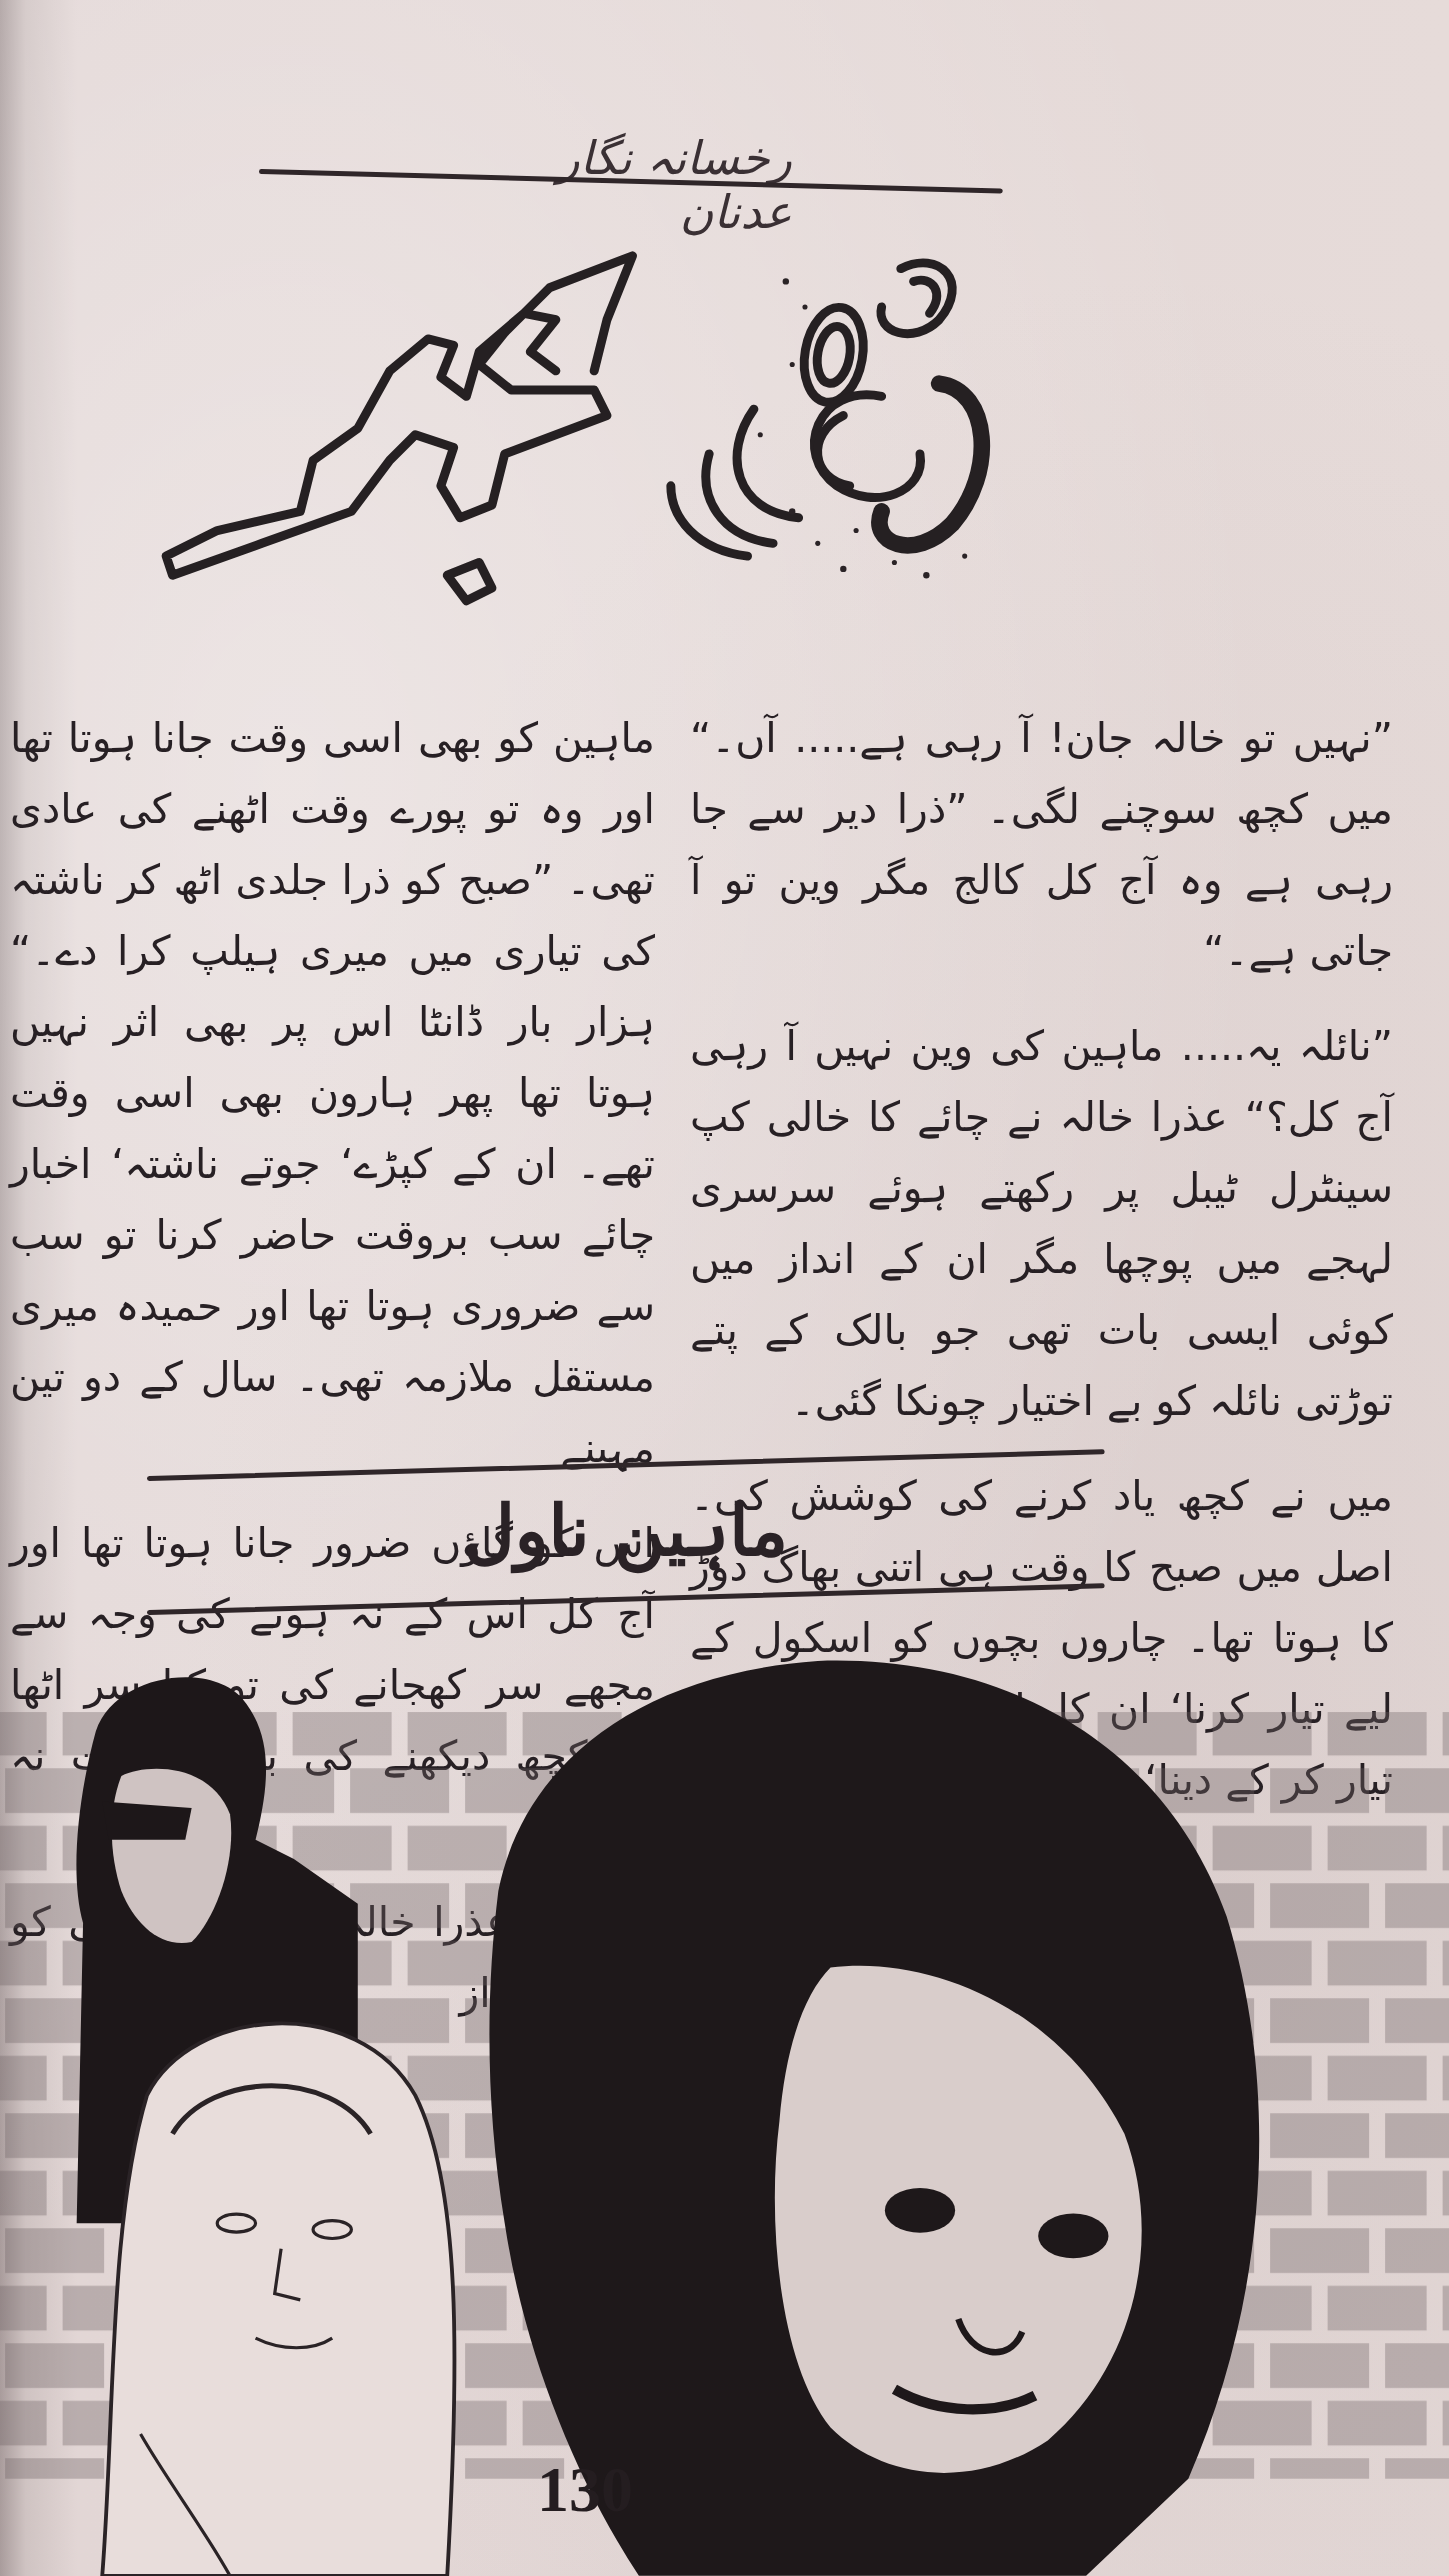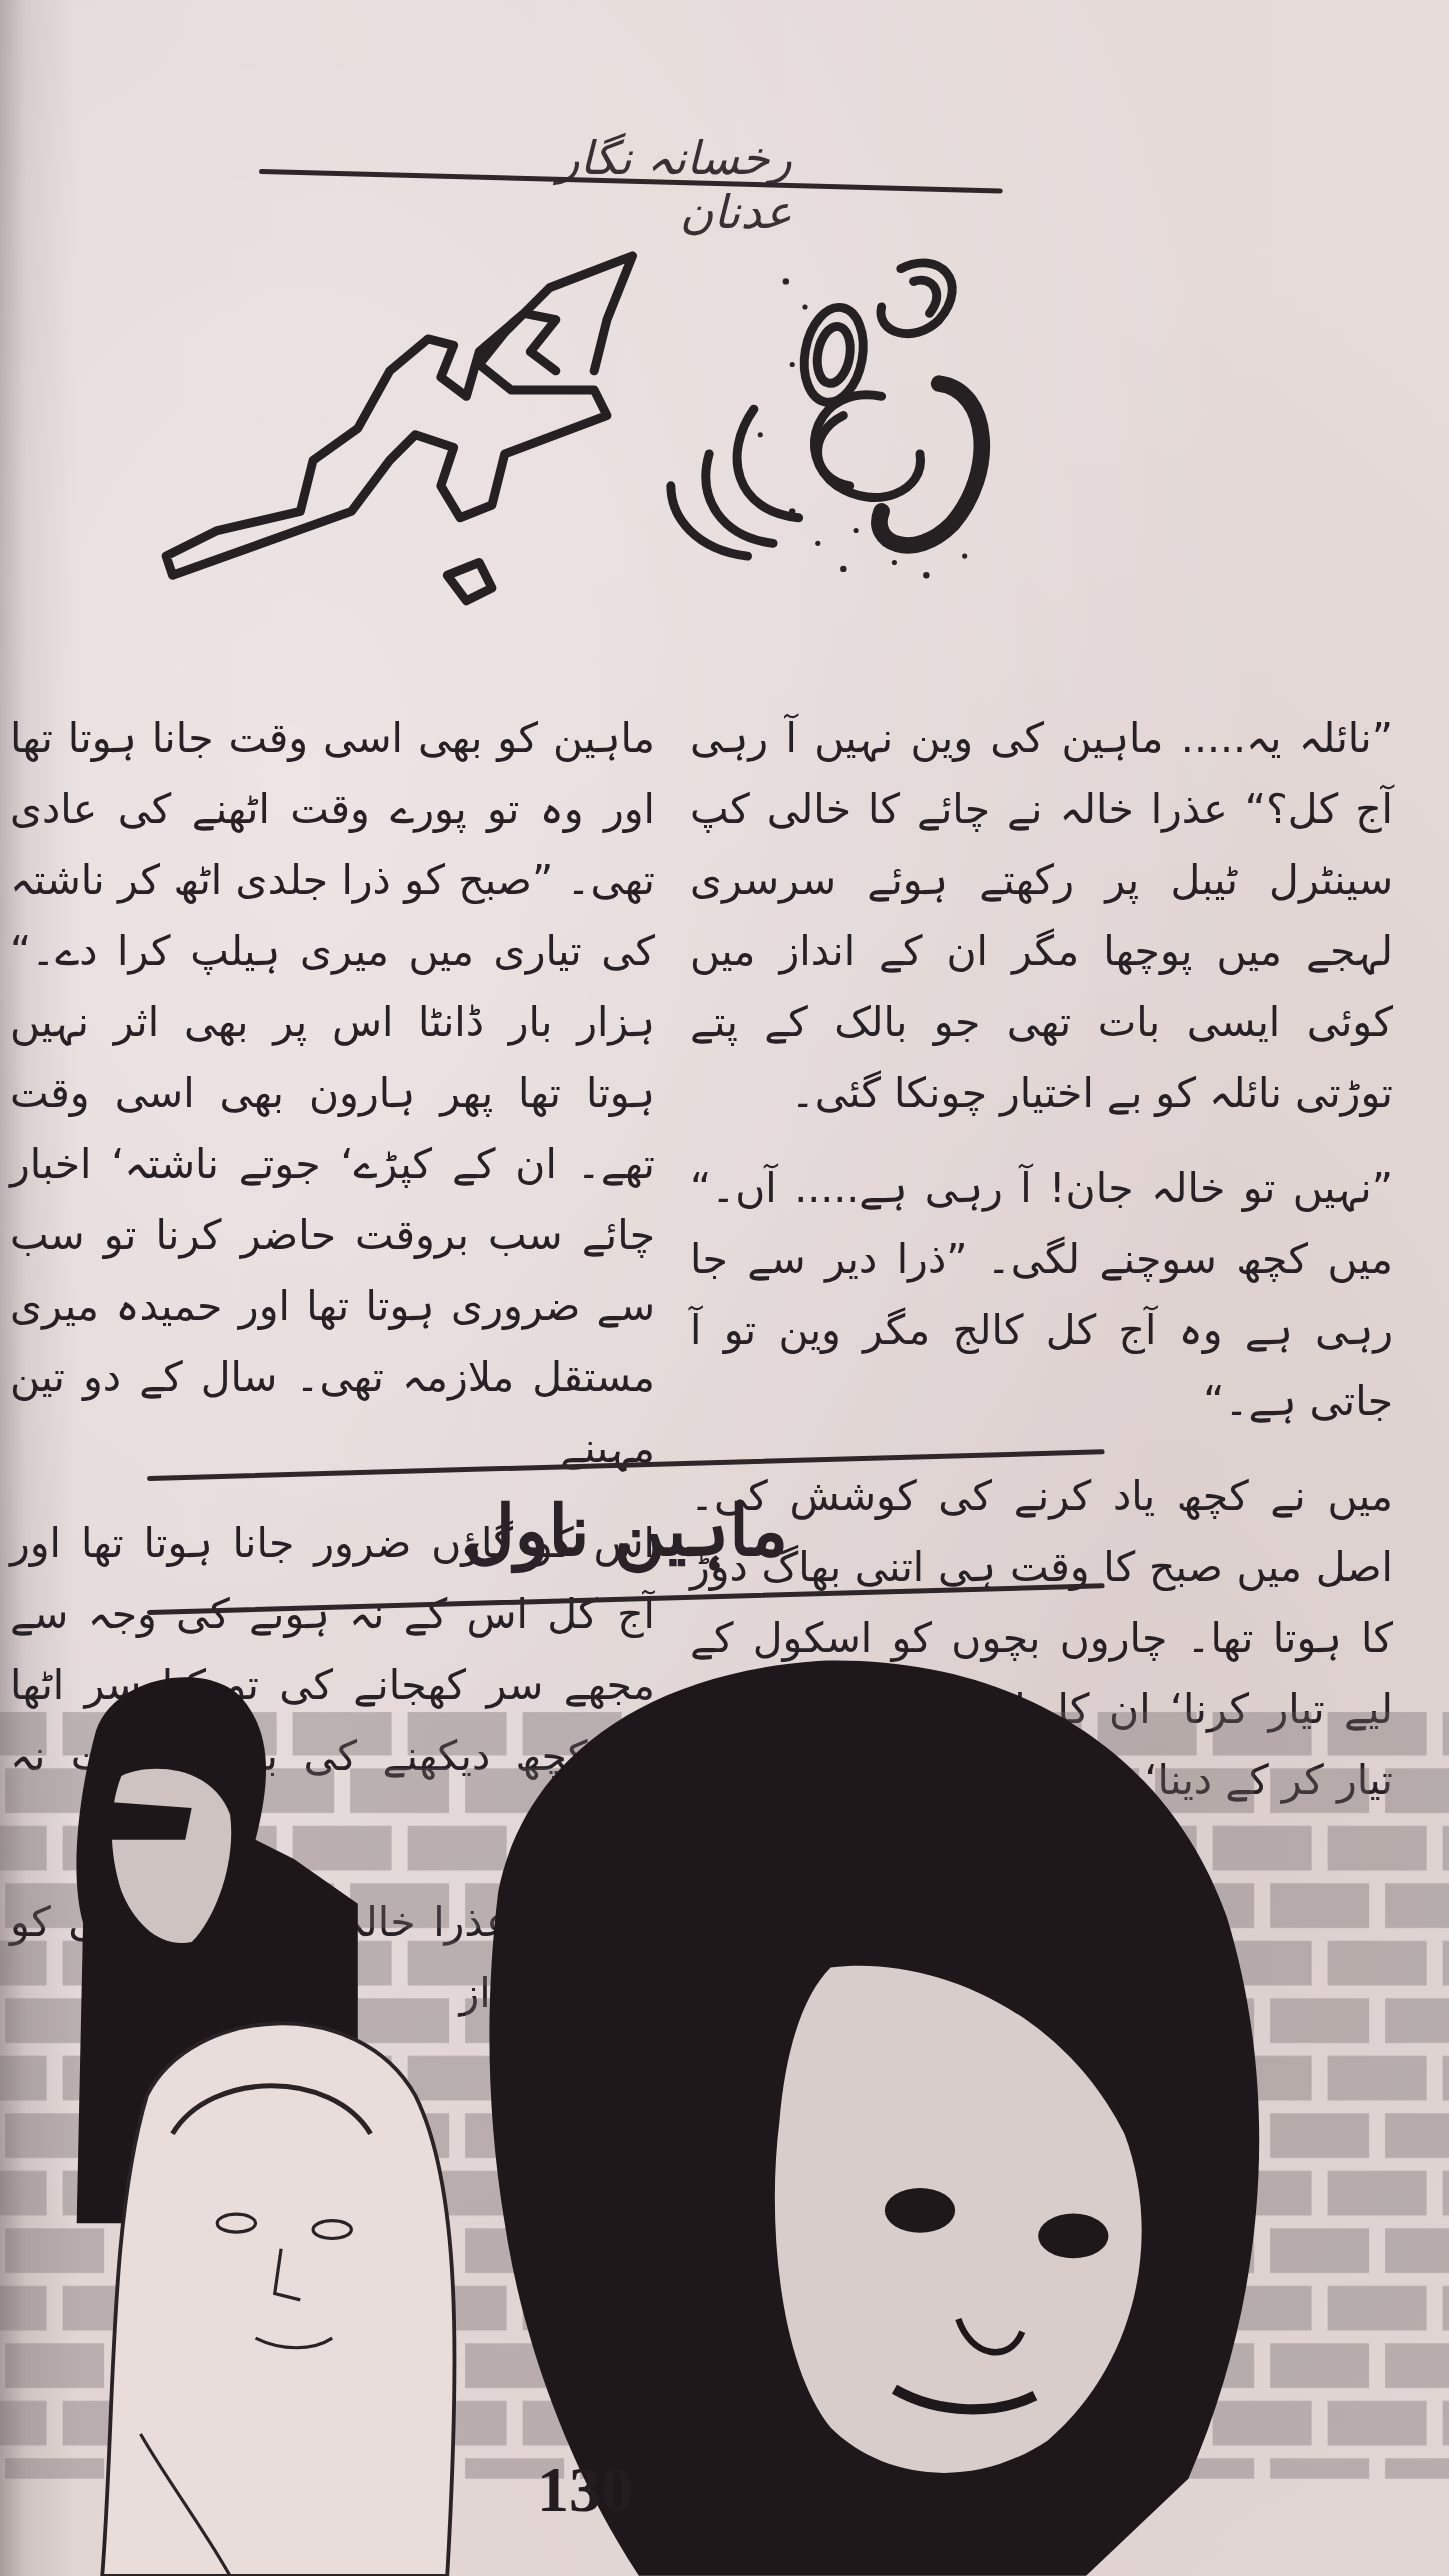--- a/index.html
+++ b/index.html
@@ -96,22 +96,22 @@
         <circle cx="1170" cy="500" r="4"></circle>
       <circle cx="1220" cy="520" r="5"></circle>
         <circle cx="1280" cy="490" r="4"></circle>
         <circle cx="1110" cy="450" r="4"></circle>
     </g>
   </svg>
   <div class="title-text" style="opacity:0">دھند کے بعد</div>
 </div>
 
 <div class="column col-right">
+  <p class="para">”نہیں تو خالہ جان! آ رہی ہے..... آں۔“ میں کچھ سوچنے لگی۔ ”ذرا دیر سے جا رہی ہے وہ آج کل کالج مگر وین تو آ جاتی ہے۔“</p>
   <p class="para">”نائلہ یہ..... ماہین کی وین نہیں آ رہی آج کل؟“ عذرا خالہ نے چائے کا خالی کپ سینٹرل ٹیبل پر رکھتے ہوئے سرسری لہجے میں پوچھا مگر ان کے انداز میں کوئی ایسی بات تھی جو بالک کے پتے توڑتی نائلہ کو بے اختیار چونکا گئی۔</p>
-  <p class="para">”نہیں تو خالہ جان! آ رہی ہے..... آں۔“ میں کچھ سوچنے لگی۔ ”ذرا دیر سے جا رہی ہے وہ آج کل کالج مگر وین تو آ جاتی ہے۔“</p>
   <p class="para">میں نے کچھ یاد کرنے کی کوشش کی۔ اصل میں صبح کا وقت ہی اتنی بھاگ دوڑ کا ہوتا تھا۔ چاروں بچوں کو اسکول کے لیے تیار کرنا‘ ان کا ناشتہ لنچ ایک ساتھ تیار کر کے دینا‘</p>
 </div>
 
 <div class="column col-left">
   <p class="para">ماہین کو بھی اسی وقت جانا ہوتا تھا اور وہ تو پورے وقت اٹھنے کی عادی تھی۔ ”صبح کو ذرا جلدی اٹھ کر ناشتہ کی تیاری میں میری ہیلپ کرا دے۔“ ہزار بار ڈانٹا اس پر بھی اثر نہیں ہوتا تھا پھر ہارون بھی اسی وقت تھے۔ ان کے کپڑے‘ جوتے ناشتہ‘ اخبار چائے سب بروقت حاضر کرنا تو سب سے ضروری ہوتا تھا اور حمیدہ میری مستقل ملازمہ تھی۔ سال کے دو تین مہینے</p>
   <p class="para">اس کو گاؤں ضرور جانا ہوتا تھا اور آج کل اس کے نہ ہونے کی وجہ سے مجھے سر کھجانے کی تو کیا سر اٹھا کر کچھ دیکھنے کی بھی فرصت نہ تھی۔</p>
   <p class="para">”اچھا!“ عذرا خالہ نے اپنی ہتھیلی کو مسلا۔ انداز</p>
 </div>
 
 <div class="rule section-rule-1"></div>

